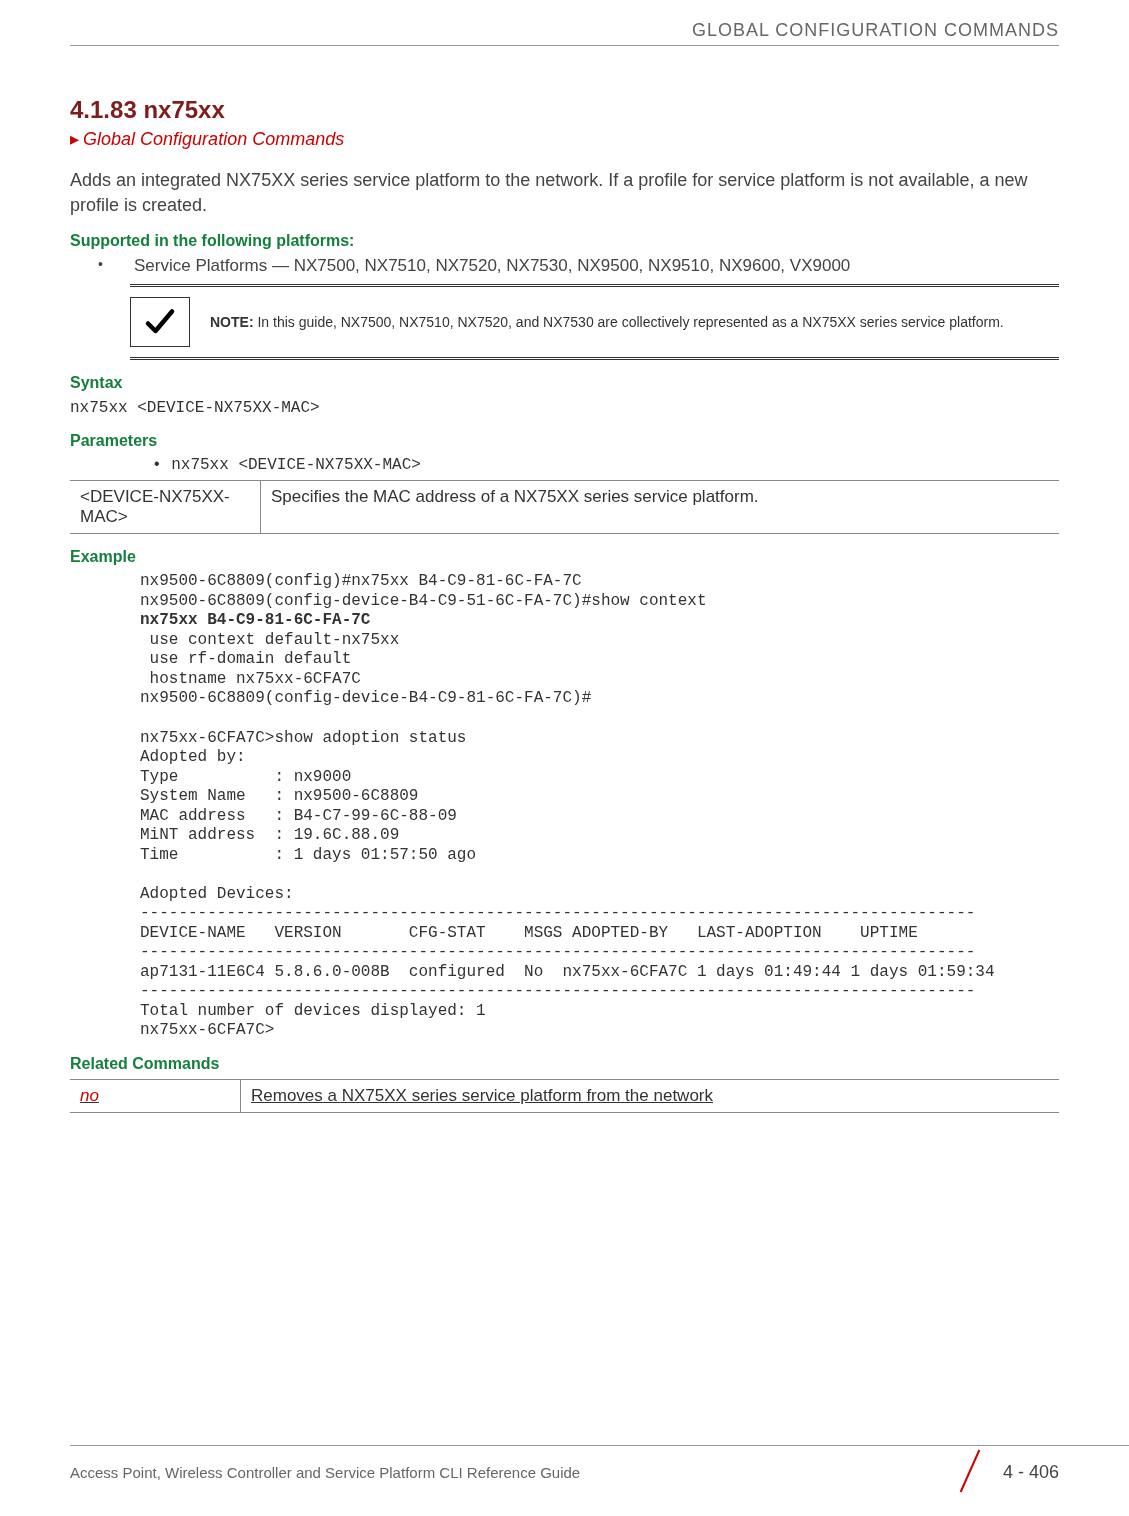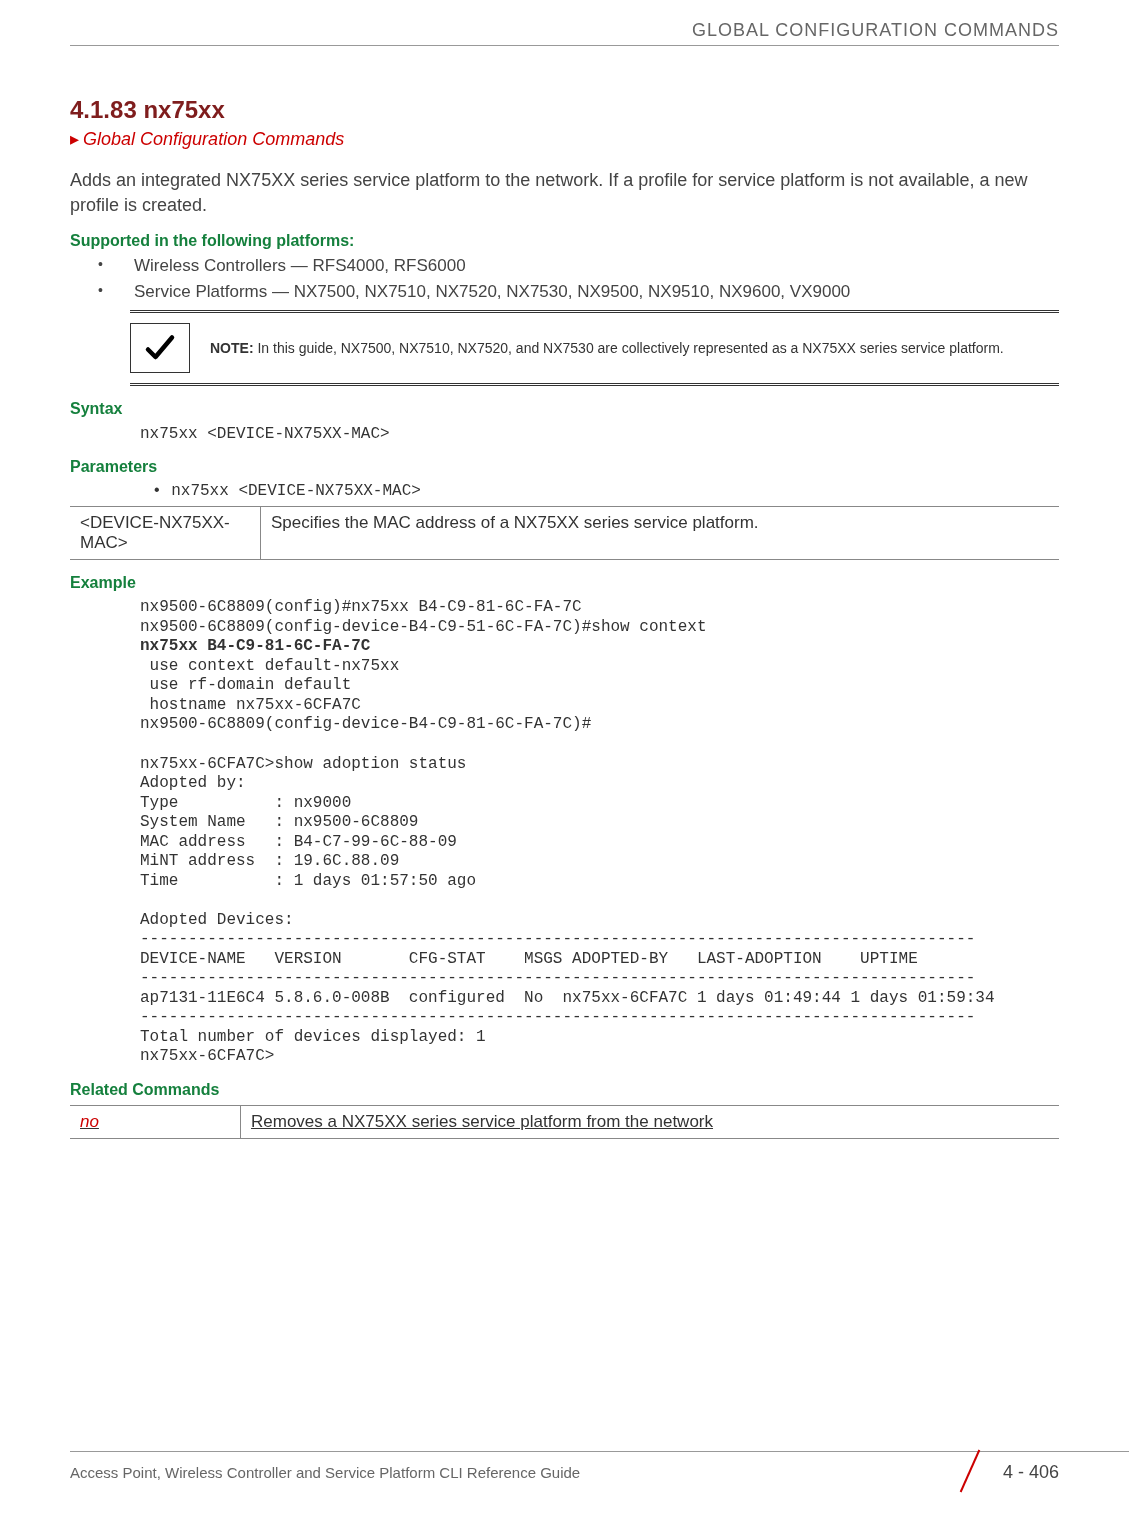--- a/index.html
+++ b/index.html
@@ -101,21 +101,20 @@
       font-size: 14px;
       color: #333;
       line-height: 1.35;
     }
     .note-text b { font-weight: bold; }
     .code {
       font-family: "Courier New", monospace;
       font-size: 16px;
       white-space: pre;
       color: #333;
-      margin-left: 70px;
       line-height: 1.25;
     }
     .code-bullet {
       font-family: "Courier New", monospace;
       font-size: 16px;
       margin-left: 82px;
     }
     table.param-table {
       width: 100%;
       border-collapse: collapse;
@@ -167,20 +166,21 @@
     .footer {
       position: absolute;
       bottom: 24px;
       left: 70px;
       right: 0;
       display: flex;
       align-items: center;
       font-size: 15px;
       color: #666;
       border-top: 1px solid #999;
+      padding-top: 6px;
       padding-right: 70px;
     }
     .footer-title {
       flex: 1;
     }
     .footer-slash {
       width: 40px;
       height: 40px;
       position: relative;
       margin-right: 14px;
@@ -208,21 +208,20 @@
   <div class="header-right">GLOBAL CONFIGURATION COMMANDS</div>
 
   <div class="section-title">4.1.83 nx75xx</div>
 
   <div class="breadcrumb-link">Global Configuration Commands</div>
 
   <div class="body-text">Adds an integrated NX75XX series service platform to the network. If a profile for service platform is not available, a new profile is created.</div>
 
   <div class="subheading">Supported in the following platforms:</div>
   <ul class="bullets">
-    <li>Wireless Controllers — RFS4000, RFS6000</li>
     <li>Service Platforms — NX7500, NX7510, NX7520, NX7530, NX9500, NX9510, NX9600, VX9000</li>
   </ul>
 
   <div class="note-wrapper">
     <div class="note-icon-box">
       <svg viewBox="0 0 24 24">
           <path d="M4 13 L9 18 L20 5" stroke="#000" stroke-width="3" fill="none" stroke-linecap="round" stroke-linejoin="round"></path>
         </svg>
     </div>
     <div class="note-text">

